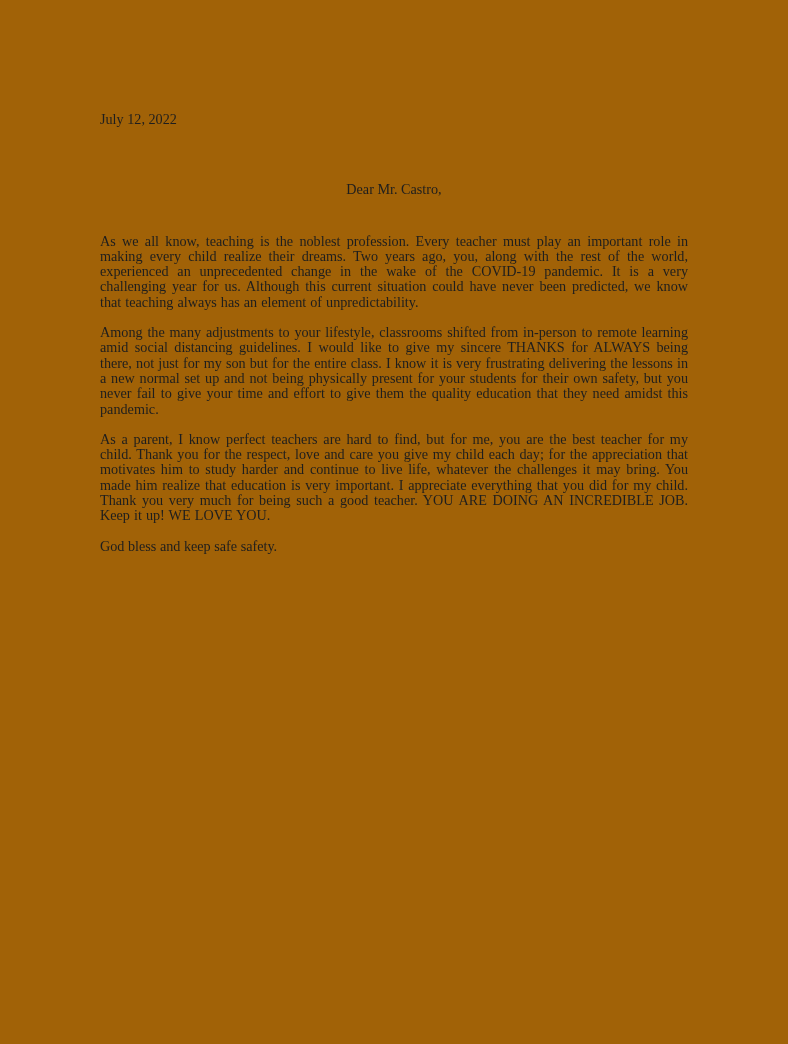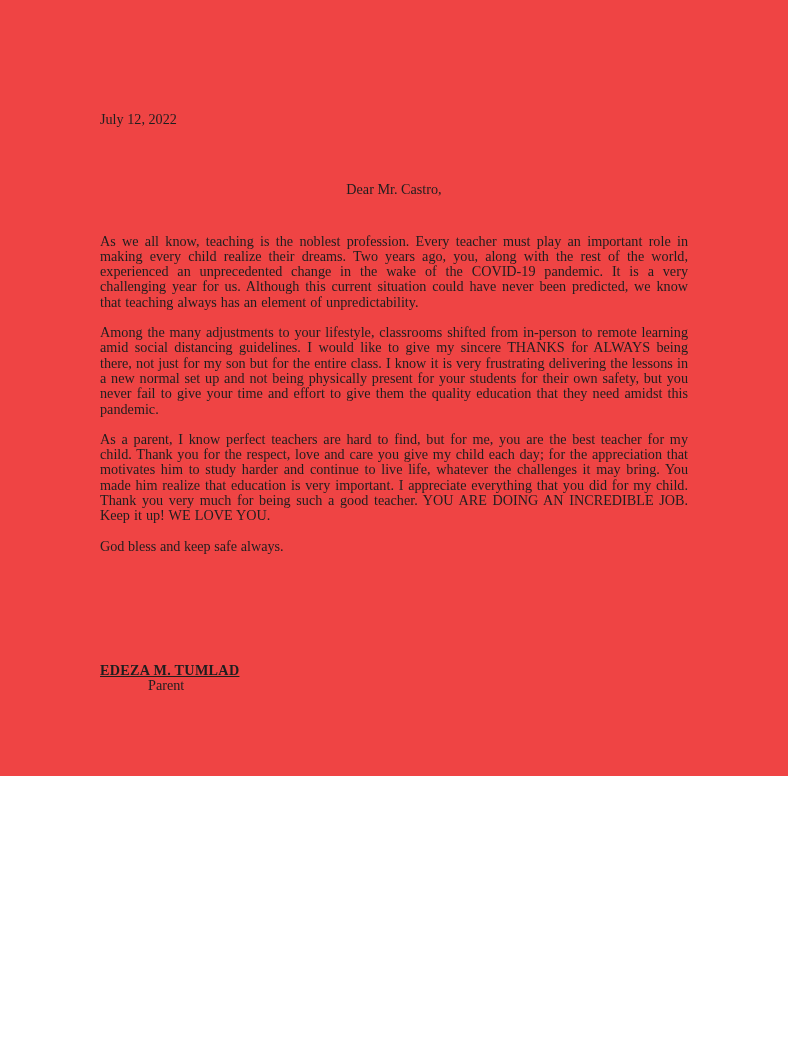--- a/index.html
+++ b/index.html
@@ -4,22 +4,22 @@
 <style>
   * { margin: 0; padding: 0; box-sizing: border-box; }
 
   html, body {
     background: #ffffff;
   }
 
   .page {
     position: relative;
     width: 788px;
-    height: 776px;
-    background: #ef4444;
+    height: 1044px;
+    background: #a16207;
     overflow: hidden;
     font-family: "Liberation Serif", "DejaVu Serif", serif;
     color: #1e1e1e;
   }
 
   .letter {
     padding: 112px 100px 0 100px;
     font-size: 14.2px;
     line-height: 15.3px;
   }
@@ -70,21 +70,17 @@
     <p class="date">July 12, 2022</p>
 
     <p class="salutation">Dear Mr. Castro,</p>
 
     <p class="para">As we all know, teaching is the noblest profession. Every teacher must play an important role in making every child realize their dreams. Two years ago, you, along with the rest of the world, experienced an unprecedented change in the wake of the COVID-19 pandemic. It is a very challenging year for us. Although this current situation could have never been predicted, we know that teaching always has an element of unpredictability.</p>
 
     <p class="para">Among the many adjustments to your lifestyle, classrooms shifted from in-person to remote learning amid social distancing guidelines. I would like to give my sincere THANKS for ALWAYS being there, not just for my son but for the entire class. I know it is very frustrating delivering the lessons in a new normal set up and not being physically present for your students for their own safety, but you never fail to give your time and effort to give them the quality education that they need amidst this pandemic.</p>
 
     <p class="para">As a parent, I know perfect teachers are hard to find, but for me, you are the best teacher for my child. Thank you for the respect, love and care you give my child each day; for the appreciation that motivates him to study harder and continue to live life, whatever the challenges it may bring. You made him realize that education is very important. I appreciate everything that you did for my child. Thank you very much for being such a good teacher. YOU ARE DOING AN INCREDIBLE JOB. Keep it up! WE LOVE YOU.</p>
 
-    <p class="closing">God bless and keep safe always.</p>
+    <p class="closing">God bless and keep safe safety.</p>
 
-    <div class="signature">
-      <p class="sig-name">EDEZA M. TUMLAD</p>
-      <p class="sig-title">Parent</p>
-    </div>
 
   </div>
 </div>
 
 </body></html>

